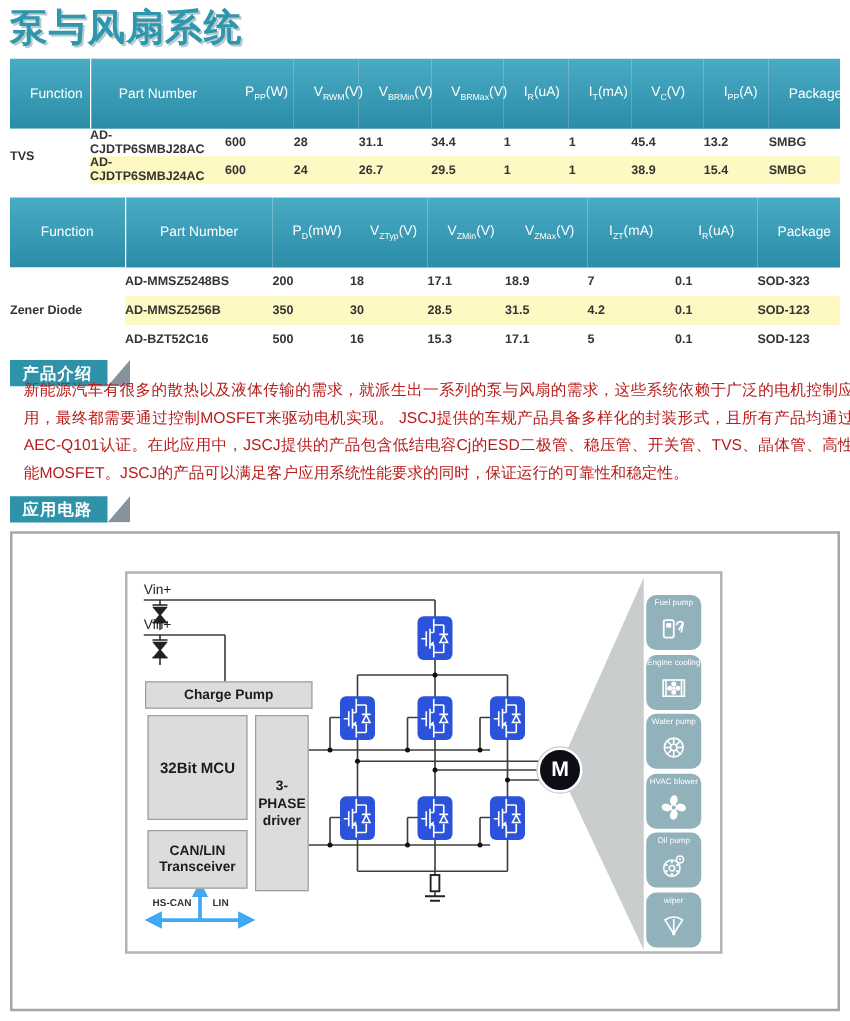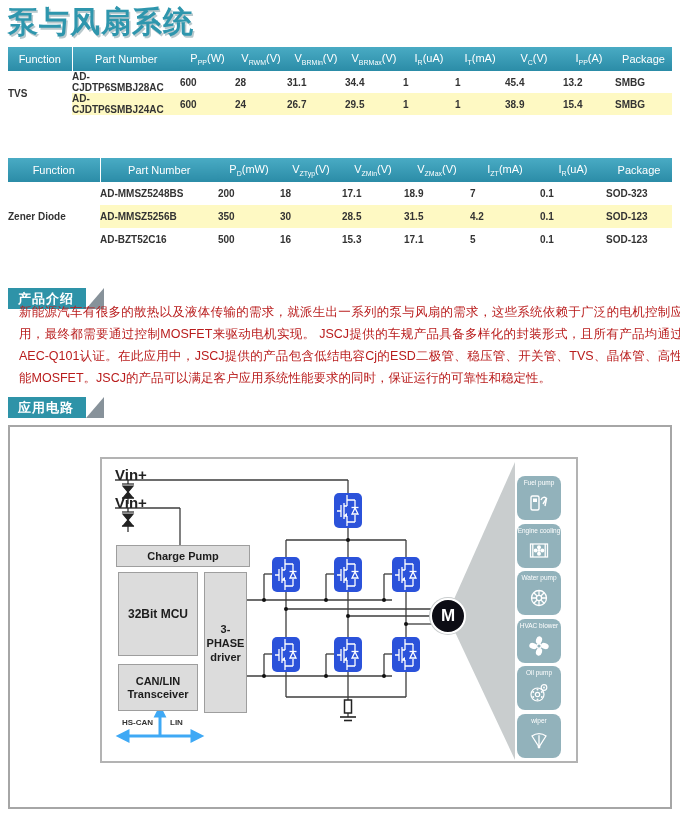--- a/index.html
+++ b/index.html
@@ -6,21 +6,21 @@
   body{font-family:"Liberation Sans","DejaVu Sans",sans-serif;}
   #page{position:relative;width:680px;height:817px;background:#fff;overflow:hidden;}
 
   
   .page-title{position:absolute;left:8px;top:2px;font-size:30px;font-weight:bold;
     color:#2e96ad;letter-spacing:1px;text-shadow:1.5px 1.5px 0 #b9c9cd;}
 
   
   .dtable{position:absolute;left:8px;border-collapse:collapse;table-layout:fixed;width:664px;}
   .dtable th{background:linear-gradient(#49abc4,#2b8ca7);color:#fff;font-size:11px;font-weight:normal;
-    height:24px;text-align:center;padding:0;}
+    height:24px;text-align:center;padding:16px;}
   .dtable th.fn{border-right:1px solid #fff;}
   .dtable td{font-size:10px;font-weight:bold;color:#333;padding:0;height:21px;}
   .dtable tr.alt td{background:#fef9c3;}
   .dtable td.fn{background:#fff;margin-top:12px;}
   .dtable sub{font-size:7px;}
   #t1{top:47px;} #t2{top:158px;}
   #t2 td{height:23px;}
 
   
   .sec{position:absolute;left:8px;height:21px;display:flex;}
@@ -39,21 +39,21 @@
   #wires{position:absolute;left:0;top:0;z-index:1;}
 
   .gbox{position:absolute;z-index:2;background:#dcdcdc;border:1px solid #9e9e9e;
     display:flex;flex-direction:column;align-items:center;justify-content:center;
     font-weight:bold;color:#1c1c1c;text-align:right;}
   #chargepump{left:14px;top:86px;width:132px;height:20px;font-size:11px;}
   #mcu{left:16px;top:113px;width:78px;height:82px;font-size:12px;}
   #driver{left:102px;top:113px;width:41px;height:139px;font-size:11px;line-height:14px;}
   #xcvr{left:16px;top:205px;width:78px;height:45px;font-size:11px;line-height:13px;}
 
-  .vin{position:absolute;z-index:2;font-size:15px;font-weight:700;color:#222;}
+  .vin{position:absolute;z-index:2;font-size:11px;font-weight:400;color:#222;}
   #vin1{left:13px;top:7px;} #vin2{left:13px;top:35px;}
   .buslabel{position:absolute;z-index:2;font-size:8px;font-weight:bold;color:#333;}
   #hscan{left:20px;top:259px;} #lin{left:68px;top:259px;}
 
   .mosfet{position:absolute;z-index:2;width:28px;height:35px;background:#2b52da;border-radius:5px;}
   .mosfet svg{display:block;}
 
   #motor{position:absolute;z-index:3;left:328px;top:139px;width:32px;height:32px;border-radius:50%;
     background:#0d0d15;border:2px solid #fff;box-shadow:0 0 0 1px #c9cdce;
     display:flex;align-items:center;justify-content:center;color:#fff;font-weight:bold;font-size:17px;}

